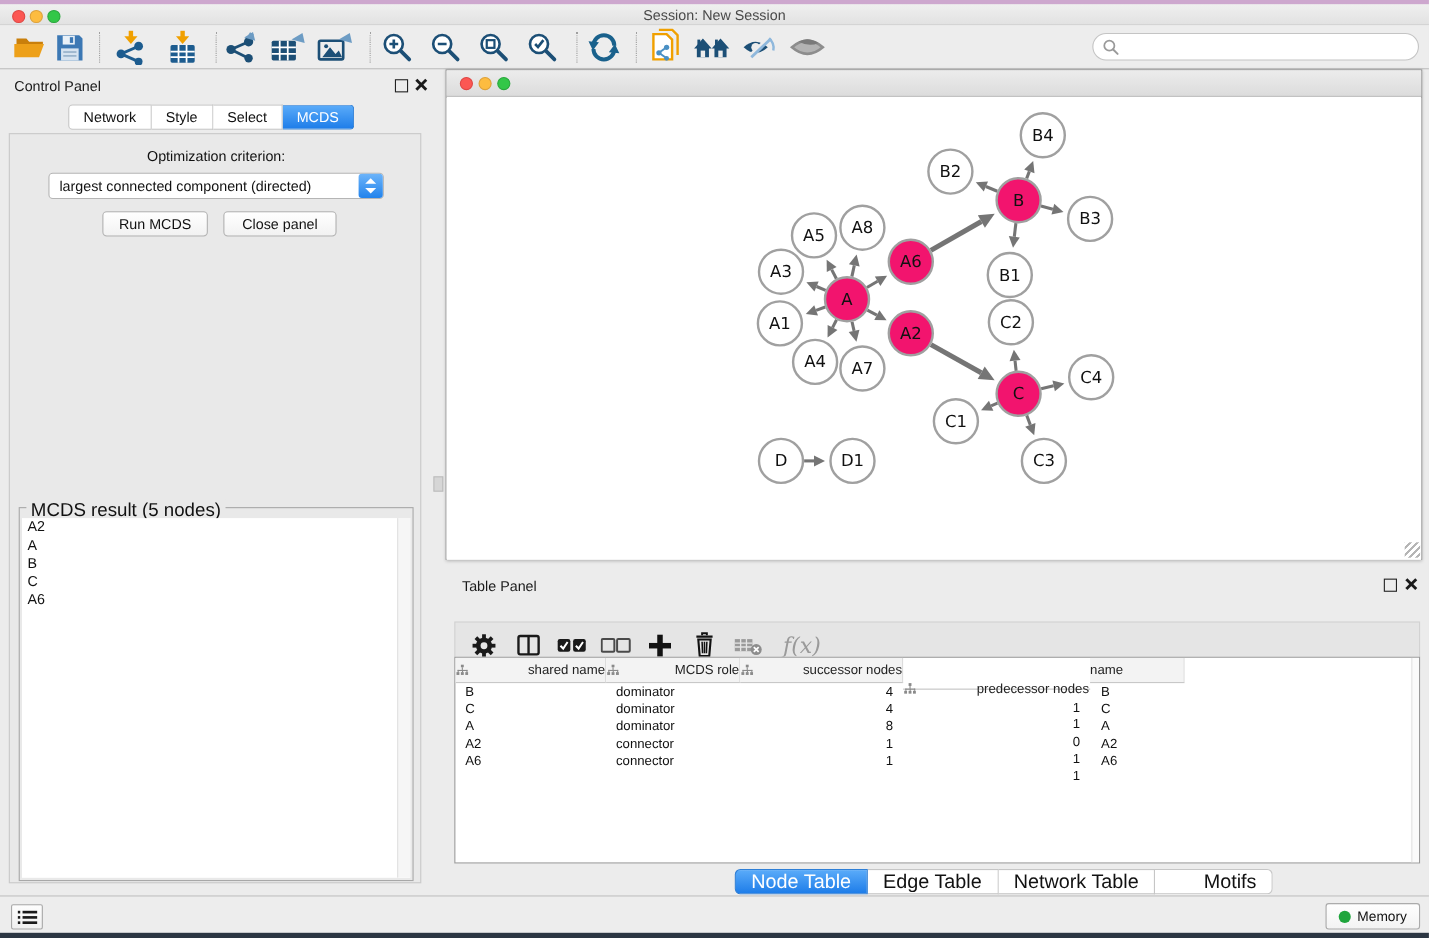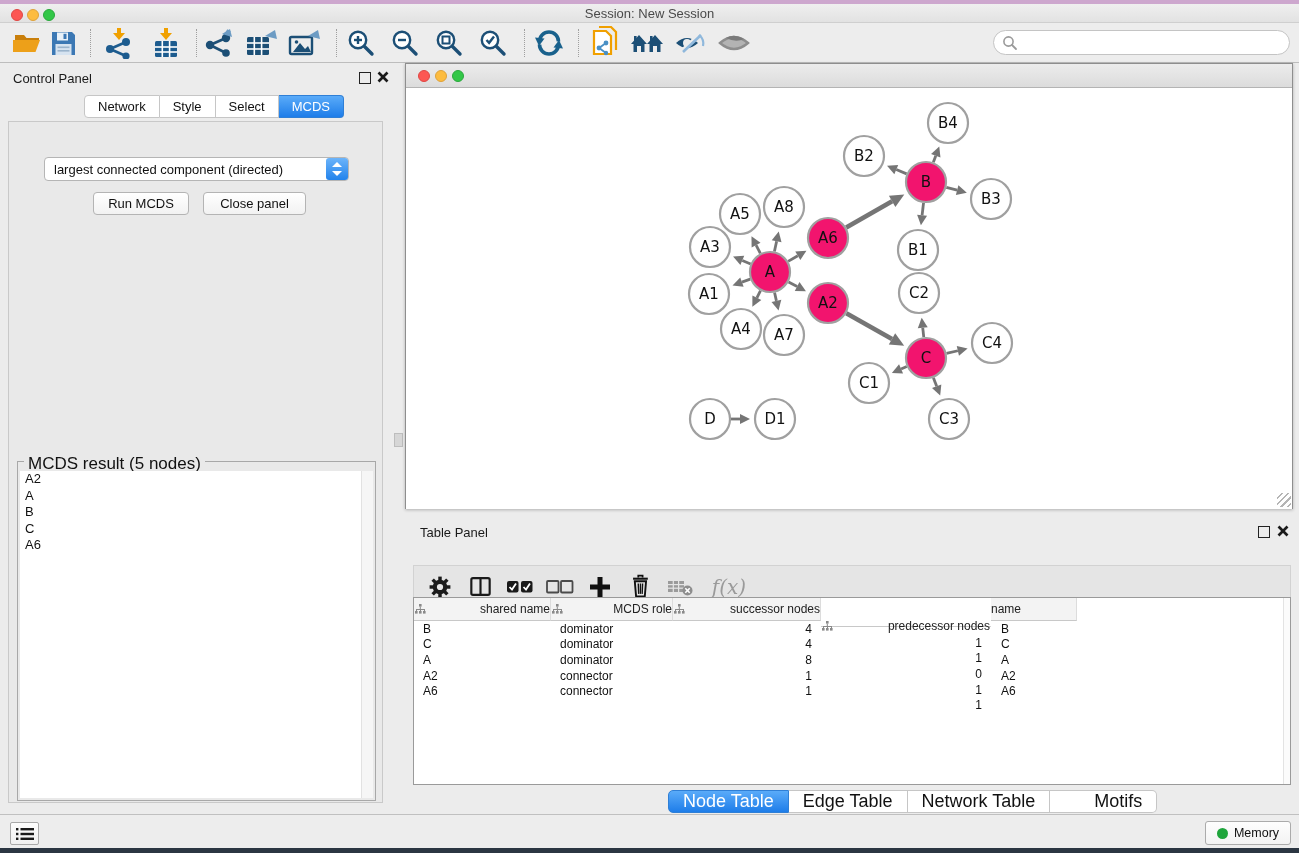--- a/index.html
+++ b/index.html
@@ -24,21 +24,21 @@
   .tbtn { position:absolute; top:3px; width:36px; height:34px; display:flex; align-items:center; justify-content:center; }
   .sep { position:absolute; top:6px; width:0; height:28px; border-left:1px dotted #9f9f9f; }
   .searchbox { position:absolute; right:9px; top:7px; width:297px; height:25px; background:#fff;
     border:1px solid #c4c4c4; border-radius:13px; display:flex; align-items:center; padding-left:8px; }
 
   
   .cp-header { position:absolute; left:0; top:63px; width:390px; height:30px; }
   .cp-title { position:absolute; left:13px; top:8px; font-size:13px; color:#1a1a1a; }
   .panel-float { position:absolute; top:9px; width:12px; height:12px; border:1.5px solid #222; background:transparent; }
   .panel-close { position:absolute; top:7px; width:14px; height:14px; }
-  .cp-tabs { position:absolute; left:84px; top:95px; height:23px; display:flex; }
+  .cp-tabs { position:absolute; left:62px; top:95px; height:23px; display:flex; }
   .cp-tab { height:23px; padding:0 13px; background:#fff; border:1px solid #c6c6c6; border-left:none;
     font-size:13px; color:#111; display:flex; align-items:center; }
   .cp-tab:first-child { border-left:1px solid #c6c6c6; border-radius:4px 0 0 4px; }
   .cp-tab:last-child { border-radius:0 4px 4px 0; }
   .cp-tab.sel { background:linear-gradient(#5aabf9,#1e7de9); border-color:#2f7fd6; color:#fff; }
   .cp-body { position:absolute; left:8px; top:121px; width:375px; height:682px;
     background:#e9e9e9; border:1px solid #c9c9c9; }
   .opt-label { position:absolute; left:0; width:375px; top:12px; text-align:center; font-size:13px; color:#111; }
   .dropdown { position:absolute; left:35px; top:35px; width:305px; height:24px; background:#fff;
     border:1px solid #b5b5b5; border-radius:4px; font-size:13px; color:#111; }
@@ -286,20 +286,21 @@
       <line x1="11.5" y1="2.5" x2="2.5" y2="11.5" stroke="#1a1a1a" stroke-width="2.6"></line>
     </svg>
   </div>
   <div class="cp-tabs">
     <div class="cp-tab">Network</div>
     <div class="cp-tab">Style</div>
     <div class="cp-tab">Select</div>
     <div class="cp-tab sel">MCDS</div>
   </div>
   <div class="cp-body">
+    <div class="opt-label">Optimization criterion:</div>
     <div class="dropdown">
       <span class="val">largest connected component (directed)</span>
       <span class="dd-stepper">
         <span class="chev up"></span>
           <span class="chev dn"></span>
       </span>
     </div>
     <button class="cp-btn" style="left:84px;width:96px">Run MCDS</button>
     <button class="cp-btn" style="left:194px;width:103px">Close panel</button>
     <div class="result-group">

